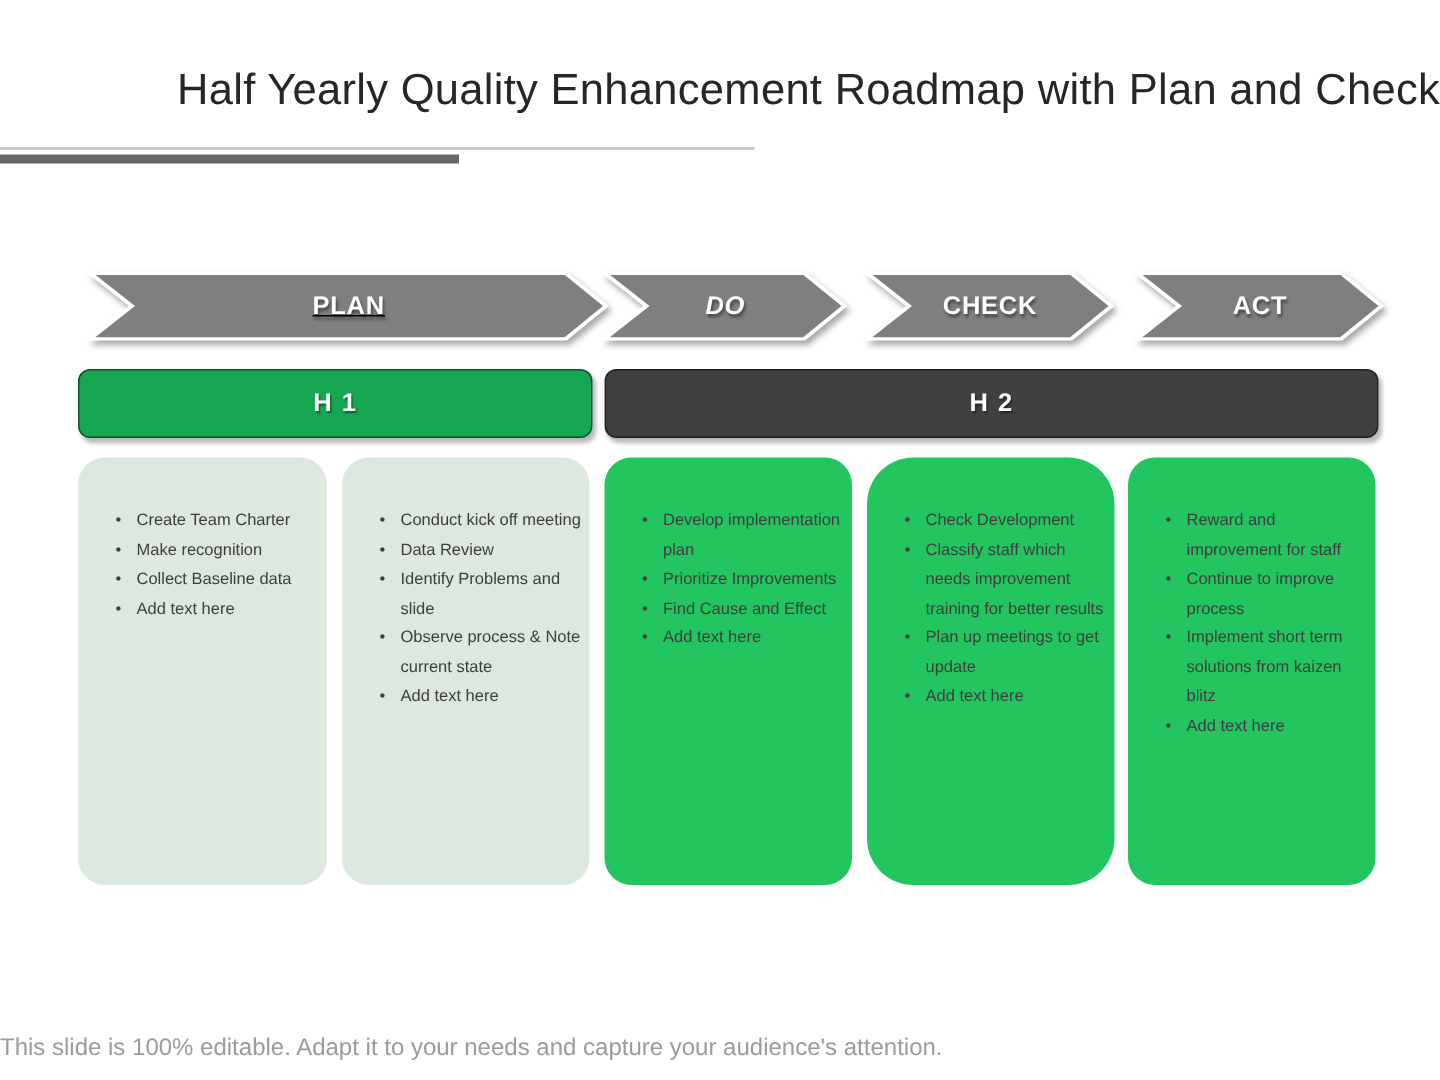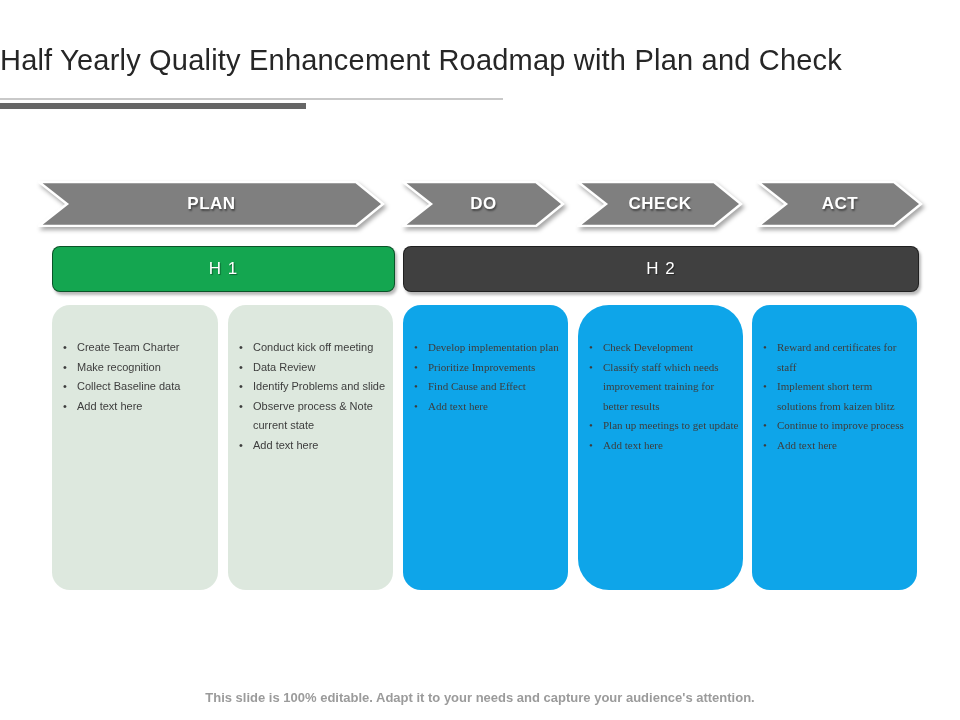--- a/index.html
+++ b/index.html
@@ -1,76 +1,76 @@
 <!DOCTYPE html>
 <html><head>
 <meta charset="utf-8">
 <style>
   html,body{margin:0;padding:0;background:#ffffff;}
   .slide{
     position:relative;width:960px;height:720px;background:#ffffff;overflow:hidden;
     font-family:"Liberation Sans", sans-serif;
   }
   .title{
-    position:absolute;top:44px;left:0;width:100%;text-align:left;
+    position:absolute;top:44px;left:0;width:100%;text-align:right;
     font-size:29px;color:#262626;letter-spacing:0.2px;
   }
   .rule-light{position:absolute;top:98px;left:0;width:503px;height:2px;background:#c9c9c9;}
   .rule-dark{position:absolute;top:103px;left:0;width:306px;height:6px;background:#666666;}
 
   
   .chev{position:absolute;top:181px;height:46px;display:flex;align-items:center;justify-content:center;}
   .chev svg{position:absolute;inset:0;filter:drop-shadow(2px 3px 2px rgba(0,0,0,0.35));}
   .chev polygon{fill:#7f7f7f;stroke:#ffffff;stroke-width:2.5;}
   .chev .lbl{
     position:relative;color:#ffffff;font-weight:bold;font-size:17px;letter-spacing:0.5px;
     text-shadow:1px 2px 2px rgba(0,0,0,0.45);
   }
-  .chev-plan{left:38px;width:347px;}
-  .chev-do{left:402px;width:163px;}
+  .chev-plan{left:59px;width:347px;text-decoration:underline;}
+  .chev-do{left:402px;width:163px;font-style:italic;}
   .chev-check{left:577px;width:166px;}
   .chev-act{left:757px;width:166px;}
 
   
   .hbar{
     position:absolute;top:246px;height:44px;border-radius:8px;
     display:flex;align-items:center;justify-content:center;
     border:1px solid rgba(0,0,0,0.5);
     box-shadow:2px 3px 3px rgba(0,0,0,0.28);
-    color:#ffffff;font-weight:normal;font-size:17px;letter-spacing:1px;
+    color:#ffffff;font-weight:bold;font-size:17px;letter-spacing:1px;
     text-shadow:1px 1px 1px rgba(0,0,0,0.4);
   }
   .hbar-1{left:52px;width:341px;background:#14a650;}
   .hbar-2{left:403px;width:514px;background:#404040;}
 
   
   .card{
     position:absolute;top:305px;height:285px;border-radius:18px;
   }
   .card.green{background:#dde8de;}
-  .card.blue{background:#0ea5e9;font-family:Liberation Serif, serif;}
+  .card.blue{background:#22c55e;}
   .card-1{left:52px;width:166px;}
   .card-2{left:228px;width:165px;}
   .card-3{left:403px;width:165px;}
   .card-4{left:578px;width:165px;border-radius:31px;}
   .card-5{left:752px;width:165px;}
   .card ul{
-    margin:0;padding:33px 4px 0 10px;list-style:none;
+    margin:0;padding:33px 4px 0 24px;list-style:none;
   }
   .card li{
     position:relative;padding-left:15px;
     font-size:11px;line-height:19.5px;color:#3d3d3d;
   }
   .card li::before{
     content:"\2022";position:absolute;left:1px;top:0;
     font-size:11px;color:#3d3d3d;
   }
   .footer{
-    position:absolute;top:690px;left:0;width:100%;text-align:center;
-    font-size:13px;color:#9b9b9b;font-weight:bold;
+    position:absolute;top:690px;left:0;width:100%;text-align:left;
+    font-size:16px;color:#9b9b9b;
   }
 </style>
 </head>
 <body>
 
 <div class="slide">
 
   <div class="title">Half Yearly Quality Enhancement Roadmap with Plan and Check</div>
   <div class="rule-light"></div>
   <div class="rule-dark"></div>
@@ -138,22 +138,22 @@
     <ul>
       <li>Check Development</li>
       <li>Classify staff which needs improvement training for better results</li>
       <li>Plan up meetings to get update</li>
       <li>Add text here</li>
     </ul>
   </div>
 
   <div class="card blue card-5">
     <ul>
-      <li>Reward and certificates for staff</li>
+      <li>Reward and improvement for staff</li>
+      <li>Continue to improve process</li>
       <li>Implement short term solutions from kaizen blitz</li>
-      <li>Continue to improve process</li>
       <li>Add text here</li>
     </ul>
   </div>
 
   <div class="footer">This slide is 100% editable. Adapt it to your needs and capture your audience's attention.</div>
 
 </div>
 
 </body></html>

